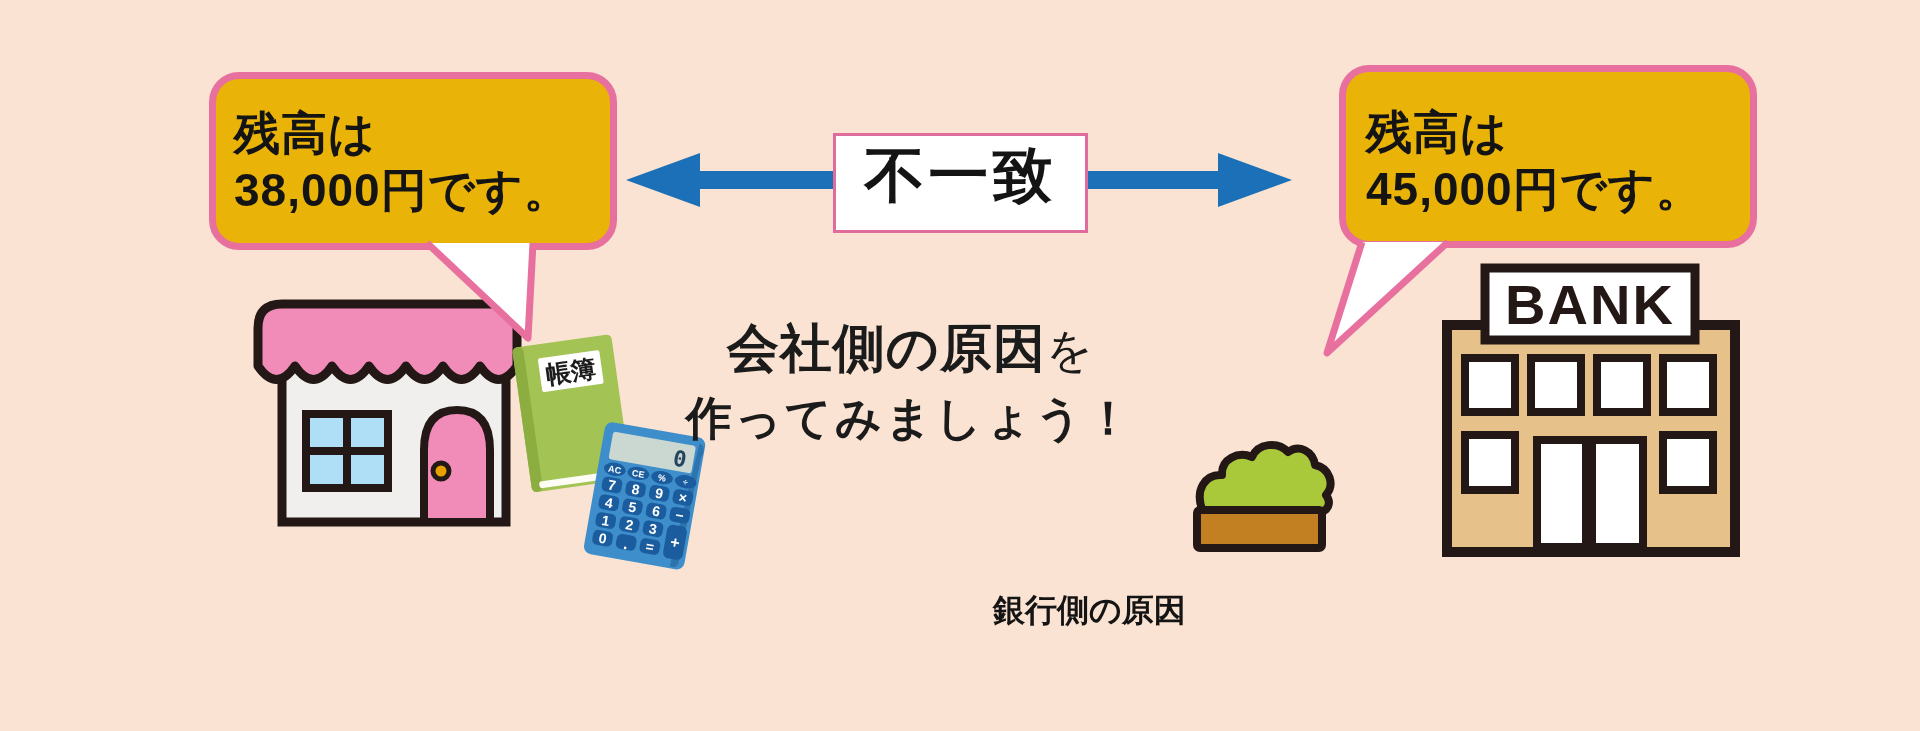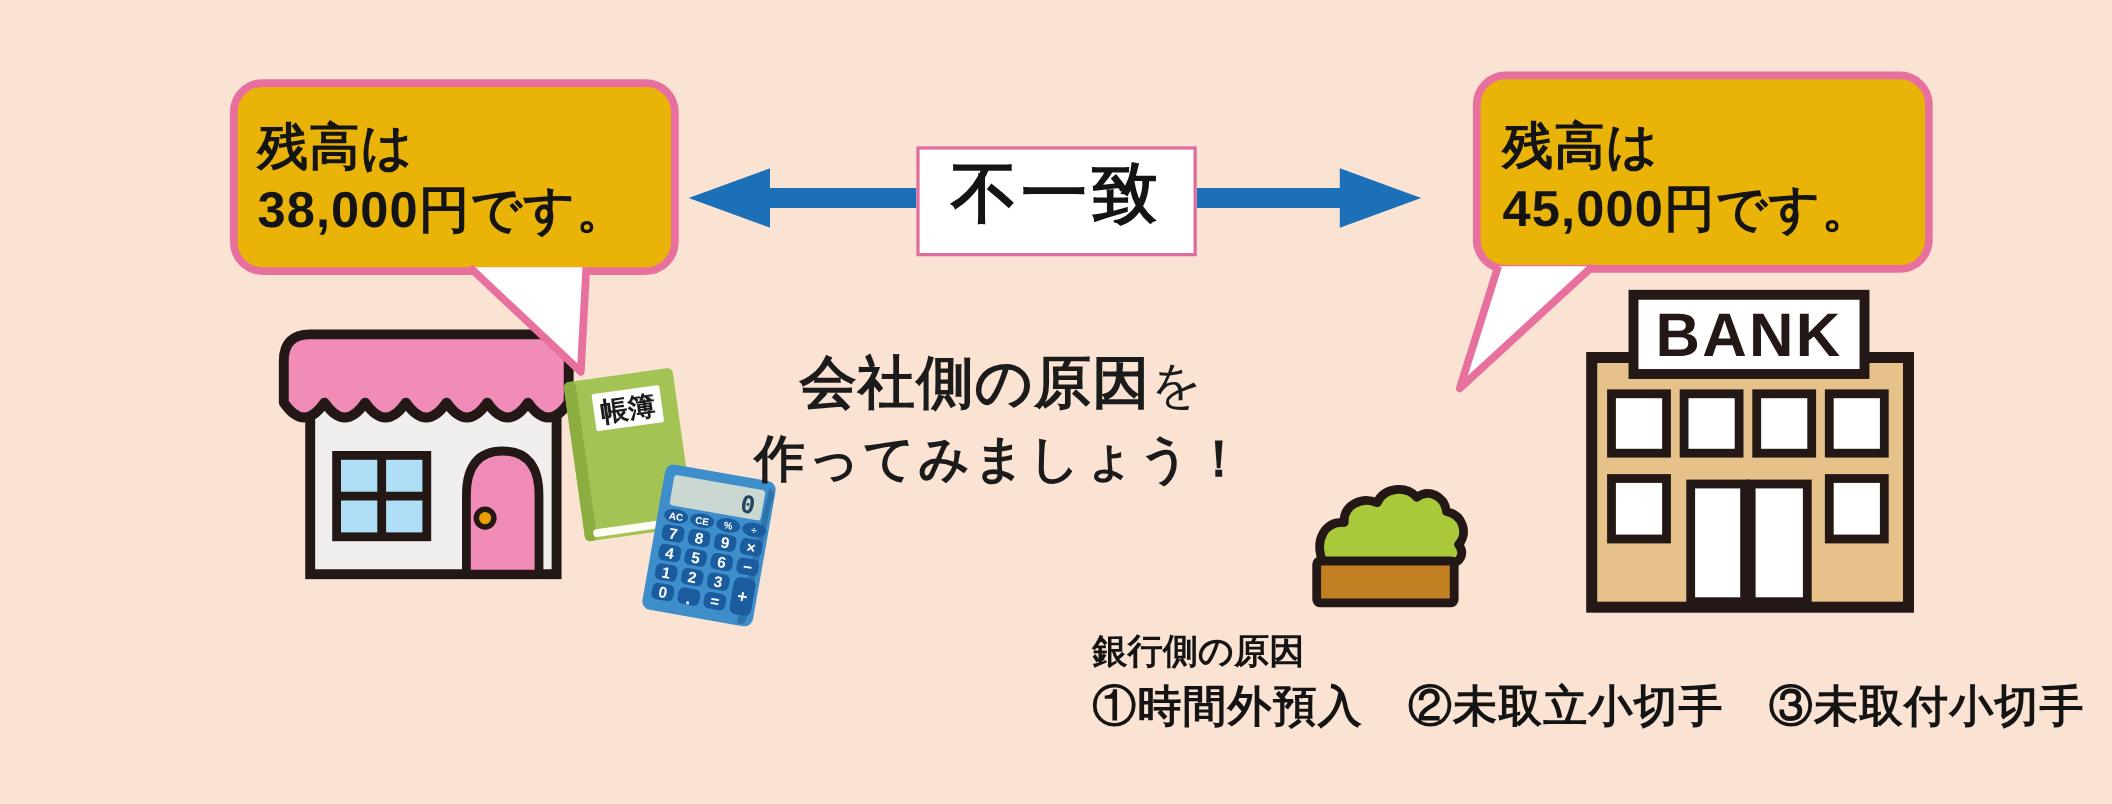--- a/index.html
+++ b/index.html
@@ -44,21 +44,21 @@
   #center-title .t1 .particle{font-family:"DejaVu Serif", serif;font-weight:400;font-size:46px;}
   #center-title .t2{
     font-family:"DejaVu Serif", serif;font-weight:700;
     font-size:46px;line-height:56px;margin-top:10px;letter-spacing:3px;
   }
 
   .causes{color:#141414;}
   .causes .c-head{font-size:32px;font-weight:bold;line-height:36px;}
   .causes .c-items{font-size:40px;font-weight:bold;line-height:46px;margin-top:9px;letter-spacing:1px;}
   #company-causes{left:62px;top:574px;}
-  #bank-causes{left:993px;top:574px;}
+  #bank-causes{left:993px;top:592px;}
 </style>
 </head>
 <body>
 
 <div id="canvas">
 
   <svg id="illustration-layer" width="1920" height="731" viewBox="0 0 1920 731">
 
     <polygon points="626,180 700,153 700,171 1218,171 1218,153 1292,180 1218,207 1218,189 700,189 700,207" fill="#1C70B8"></polygon>
 
@@ -174,21 +174,20 @@
   <div class="content" id="center-title">
     <div class="t1">
       <span class="emph">会社側の原因</span><span class="particle">を</span>
     </div>
     <div class="t2">作ってみましょう！</div>
   </div>
 
 
   <div class="content causes" id="bank-causes">
     <div class="c-head">銀行側の原因</div>
-    <div class="c-items">①時間外預入　②未取立小切手　③未取付小切手</div>
   </div>
 
   <svg id="tail-layer" width="1920" height="731" viewBox="0 0 1920 731">
     <path d="M427,243 L528,338 L533,243" fill="#fff" stroke-width="7" stroke-linejoin="round" stroke="#E8709E"></path>
     <path d="M1448,242 L1327,353 L1362,242" fill="#fff" stroke-width="7" stroke-linejoin="round" stroke="#E8709E"></path>
   </svg>
 
 </div>
 
 </body></html>

